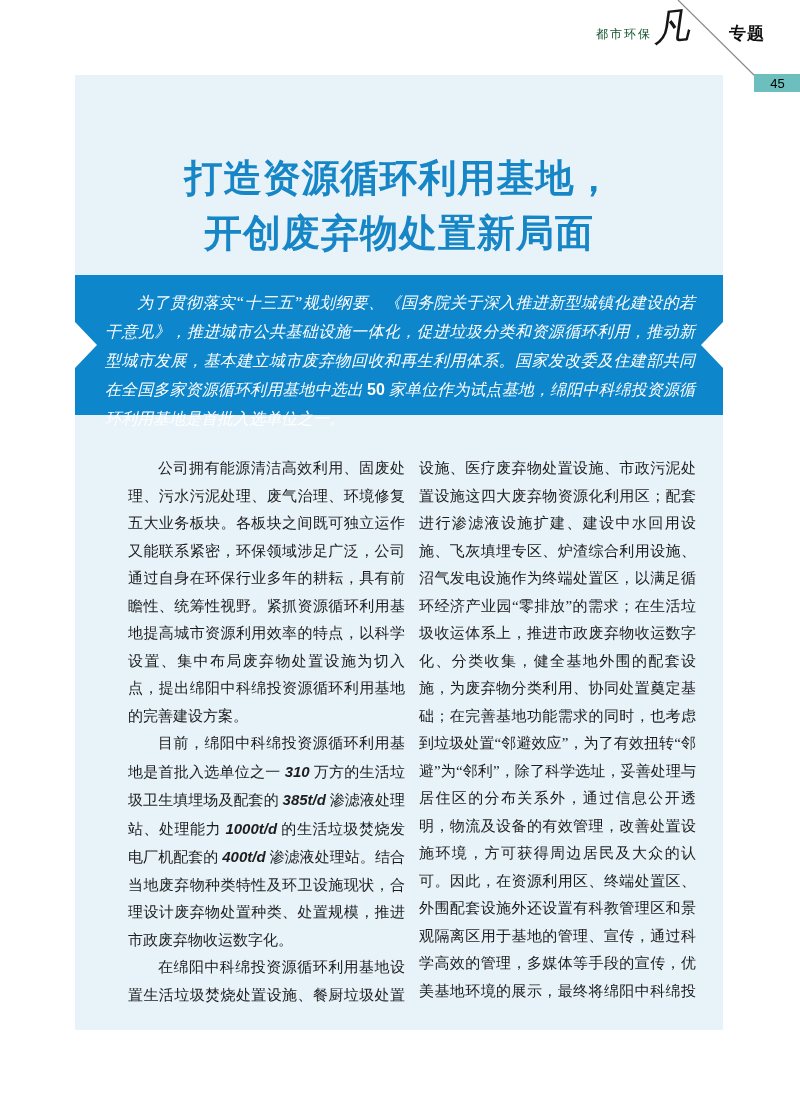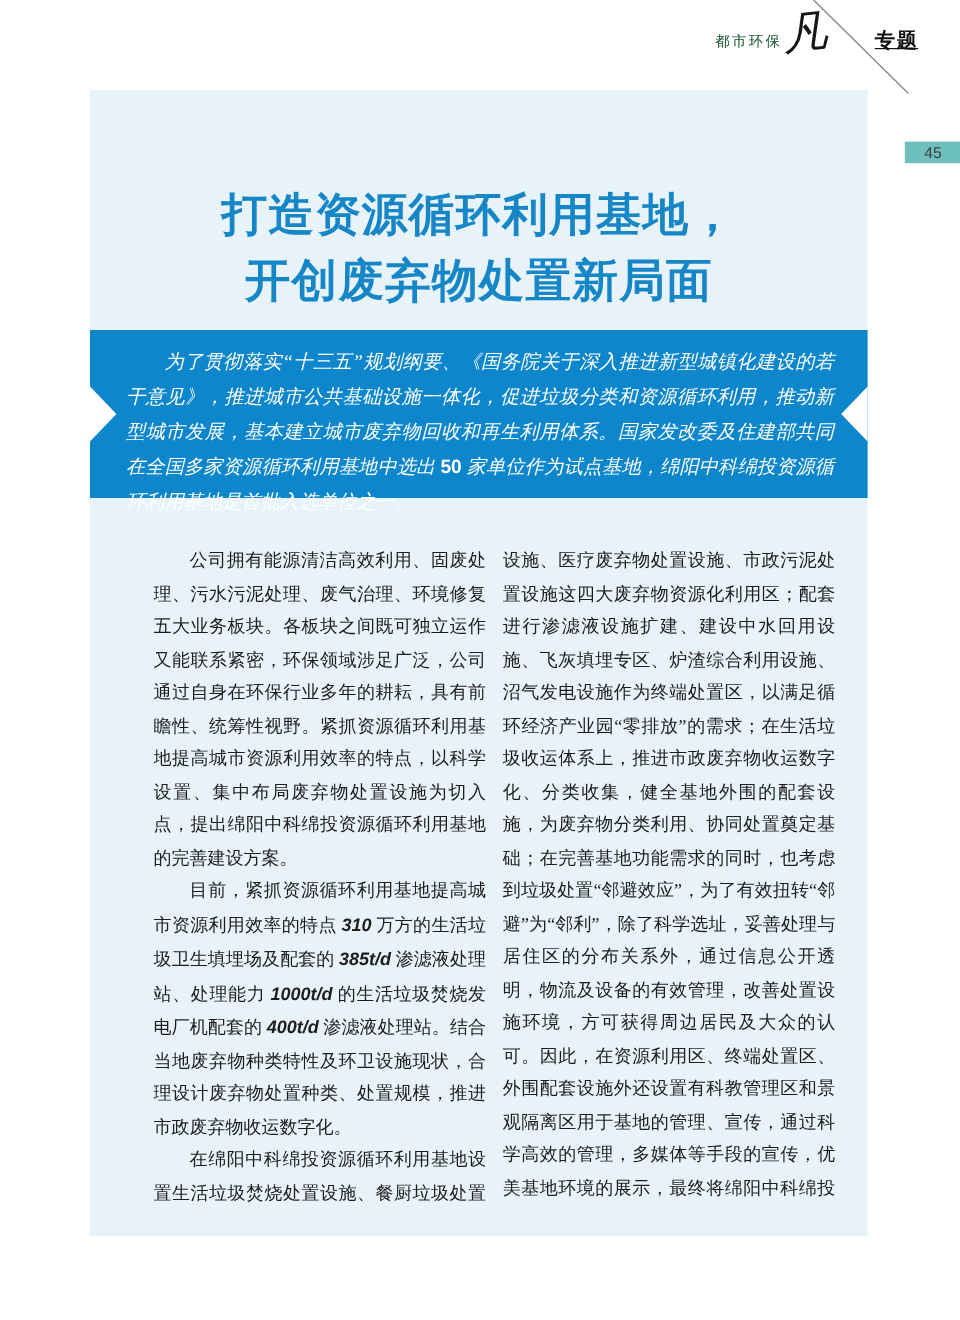--- a/index.html
+++ b/index.html
@@ -25,38 +25,38 @@
   .logo-mark{
     position:absolute;top:8px;left:652px;
     font-size:37px;line-height:40px;color:#161616;
     font-family:"DejaVu Serif", serif;font-style:italic;
     transform:rotate(-6deg);
   }
   .divider-svg{position:absolute;top:0;left:0;pointer-events:none;}
   .section-label{
     position:absolute;top:22px;left:729px;
     font-family:"Liberation Sans", sans-serif;font-weight:bold;
-    font-size:17px;color:#101010;letter-spacing:1px;text-decoration:underline;
+    font-size:17px;color:#101010;letter-spacing:1px;
   }
   .page-tab{
     position:absolute;top:74px;left:754px;width:47px;height:18px;
     background:var(--page-tab-teal,#6cbfbc);
-    color:#404040;font-family:"Liberation Sans", sans-serif;
-    font-size:13px;display:flex;align-items:center;justify-content:center;margin-top:44px;
+    color:#000000;font-family:"Liberation Sans", sans-serif;
+    font-size:13px;display:flex;align-items:center;justify-content:center;
   }
 
   
   .panel{
     position:absolute;left:75px;top:75px;width:648px;height:955px;
     background:var(--panel-bg,#e7f2f9);
   }
   .article-title{
     position:absolute;top:78px;left:0;width:100%;
     text-align:center;
-    font-family:Liberation Sans, sans-serif;font-weight:bold;
+    font-family:Liberation Mono, monospace;font-weight:bold;
     font-size:38px;line-height:55px;letter-spacing:1px;
     color:var(--title-blue,#1786c7);
   }
 
   
   .ribbon{
     position:absolute;top:200px;left:0;width:648px;height:140px;
     background:var(--accent-blue,#0d86cb);
   }
   .notch{position:absolute;width:0;height:0;border-style:solid;}
@@ -119,19 +119,19 @@
     </div>
 
     <div class="ribbon">
       <div class="notch notch-left"></div>
       <div class="notch notch-right"></div>
       <p class="lead-text"><span>为了贯彻落实“十三五”规划纲要、《国务院关于深入推进新型城镇化建设的若干意见》，推进城市公共基础设施一体化，促进垃圾分类和资源循环利用，推动新型城市发展，基本建立城市废弃物回收和再生利用体系。国家发改委及住建部共同在全国多家资源循环利用基地中选出 </span><span class="b">50</span><span> 家单位作为试点基地，绵阳中科绵投资源循环利用基地是首批入选单位之一。</span></p>
     </div>
 
     <div class="body-columns">
       <p><span>公司拥有能源清洁高效利用、固废处理、污水污泥处理、废气治理、环境修复五大业务板块。各板块之间既可独立运作又能联系紧密，环保领域涉足广泛，公司通过自身在环保行业多年的耕耘，具有前瞻性、统筹性视野。紧抓资源循环利用基地提高城市资源利用效率的特点，以科学设置、集中布局废弃物处置设施为切入点，提出绵阳中科绵投资源循环利用基地的完善建设方案。</span></p>
-      <p><span>目前，紧抓资源循环利用基地提高城市资源利用效率的特点 </span><span class="b">310</span><span> 万方的生活垃圾卫生填埋场及配套的 </span><span class="b">385t/d</span><span> 渗滤液处理站、处理能力 </span><span class="b">1000t/d</span><span> 的生活垃圾焚烧发电厂机配套的 </span><span class="b">400t/d</span><span> 渗滤液处理站。结合当地废弃物种类特性及环卫设施现状，合理设计废弃物处置种类、处置规模，推进市政废弃物收运数字化。</span></p>
+      <p><span>目前，绵阳中科绵投资源循环利用基地是首批入选单位之一 </span><span class="b">310</span><span> 万方的生活垃圾卫生填埋场及配套的 </span><span class="b">385t/d</span><span> 渗滤液处理站、处理能力 </span><span class="b">1000t/d</span><span> 的生活垃圾焚烧发电厂机配套的 </span><span class="b">400t/d</span><span> 渗滤液处理站。结合当地废弃物种类特性及环卫设施现状，合理设计废弃物处置种类、处置规模，推进市政废弃物收运数字化。</span></p>
       <p><span>在绵阳中科绵投资源循环利用基地设置生活垃圾焚烧处置设施、餐厨垃圾处置设施、医疗废弃物处置设施、市政污泥处置设施这四大废弃物资源化利用区；配套进行渗滤液设施扩建、建设中水回用设施、飞灰填埋专区、炉渣综合利用设施、沼气发电设施作为终端处置区，以满足循环经济产业园“零排放”的需求；在生活垃圾收运体系上，推进市政废弃物收运数字化、分类收集，健全基地外围的配套设施，为废弃物分类利用、协同处置奠定基础；在完善基地功能需求的同时，也考虑到垃圾处置“邻避效应”，为了有效扭转“邻避”为“邻利”，除了科学选址，妥善处理与居住区的分布关系外，通过信息公开透明，物流及设备的有效管理，改善处置设施环境，方可获得周边居民及大众的认可。因此，在资源利用区、终端处置区、外围配套设施外还设置有科教管理区和景观隔离区用于基地的管理、宣传，通过科学高效的管理，多媒体等手段的宣传，优美基地环境的展示，最终将绵阳中科绵投资源循环利用基地生动、丰富地展现在大众面前。</span></p>
 
     </div>
 
   </div>
 </div>
 
 </body></html>

